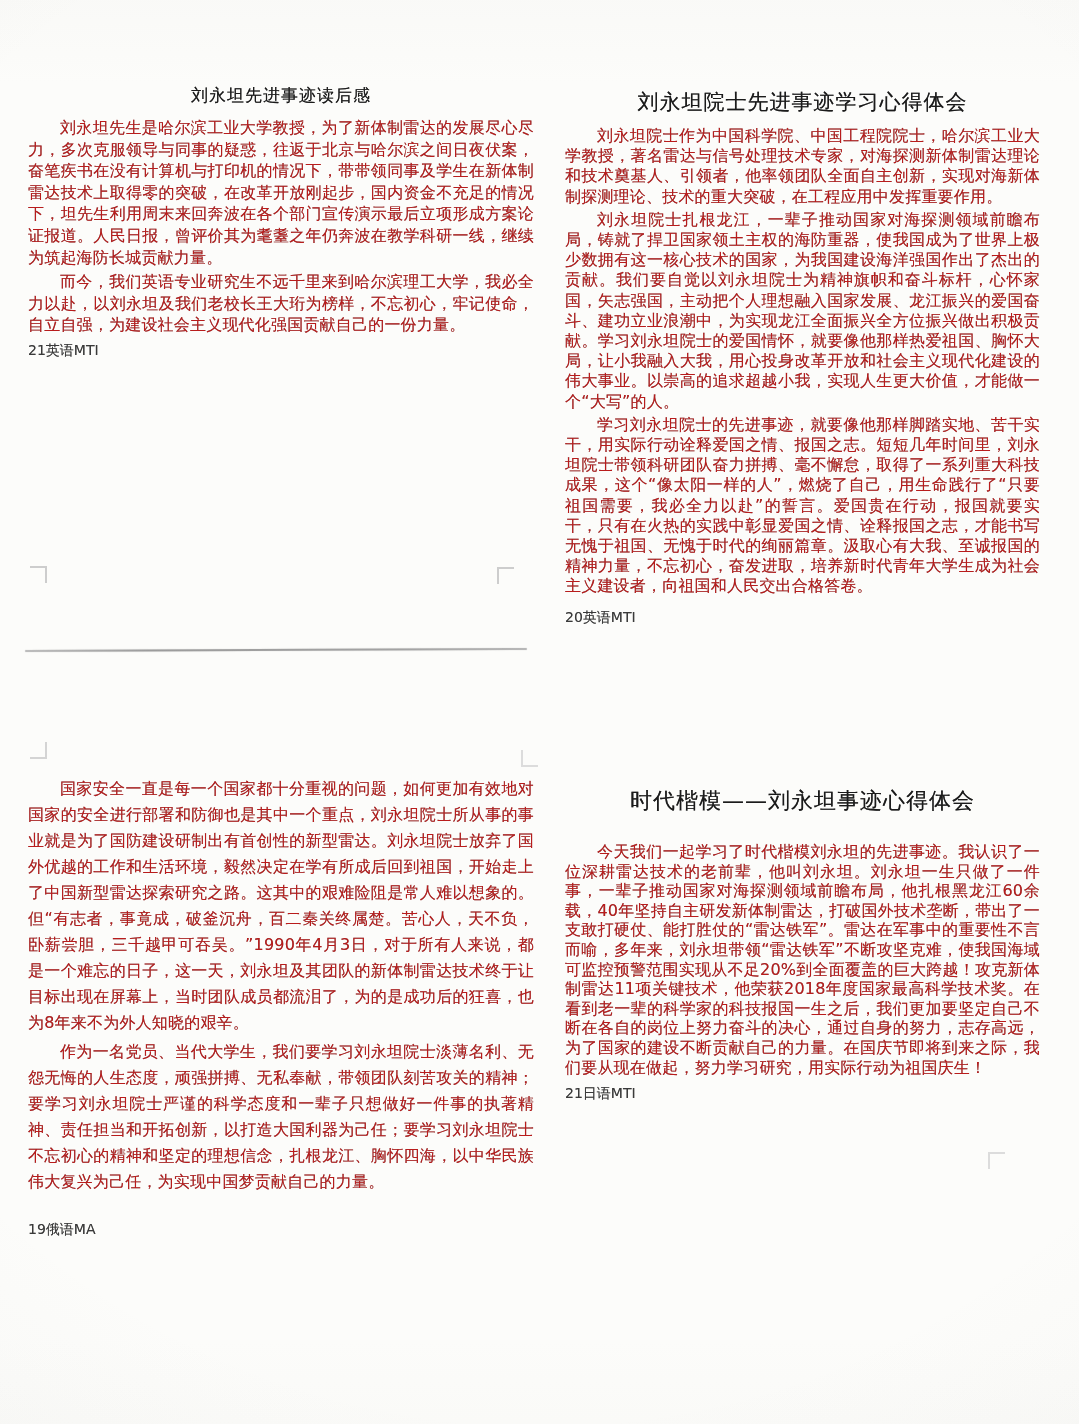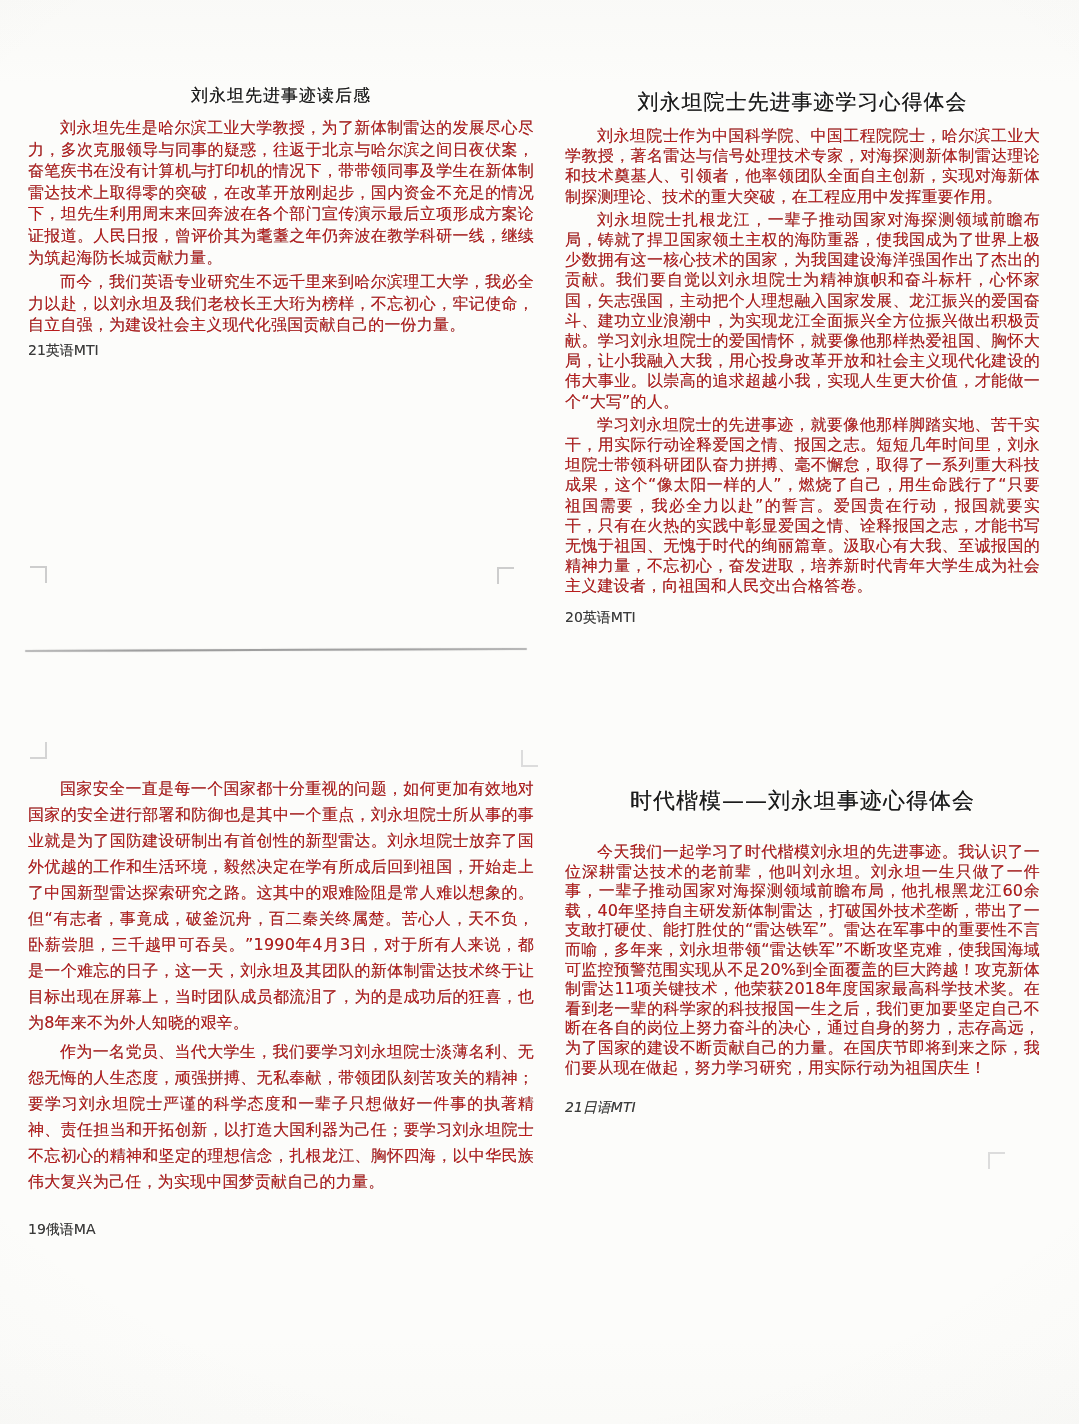--- a/index.html
+++ b/index.html
@@ -61,21 +61,21 @@
   #doc-tr .sig { margin-top: 12px; padding-right: 106px; }
 
   #doc-bl { left: 28px;  top: 776px; width: 506px; }
   #doc-bl .title { margin-bottom: 36px; }
   #doc-bl .body p { line-height: 26px; }
   #doc-bl .sig { margin-top: 26px; padding-right: 8px; }
 
   #doc-br { left: 565px; top: 772px; width: 475px; }
   #doc-br .title { font-size: 22px; margin-bottom: 26px; }
   #doc-br .body p { line-height: 19.6px; }
-  #doc-br .sig { margin-top: 22px; padding-right: 114px; font-style: italic; }
+  #doc-br .sig { margin-top: 8px; padding-right: 114px; }
 
   
   .scan-line {
     position: absolute;
     left: 25px; top: 649px;
     width: 502px; height: 2px;
     background: linear-gradient(to right, #bdbdbd, #9c9c9c 25%, #a3a3a3 75%, #b8b8b8);
     border-radius: 1px;
     transform: rotate(-0.22deg);
     box-shadow: 0 0 1px rgba(150,150,150,0.6);

